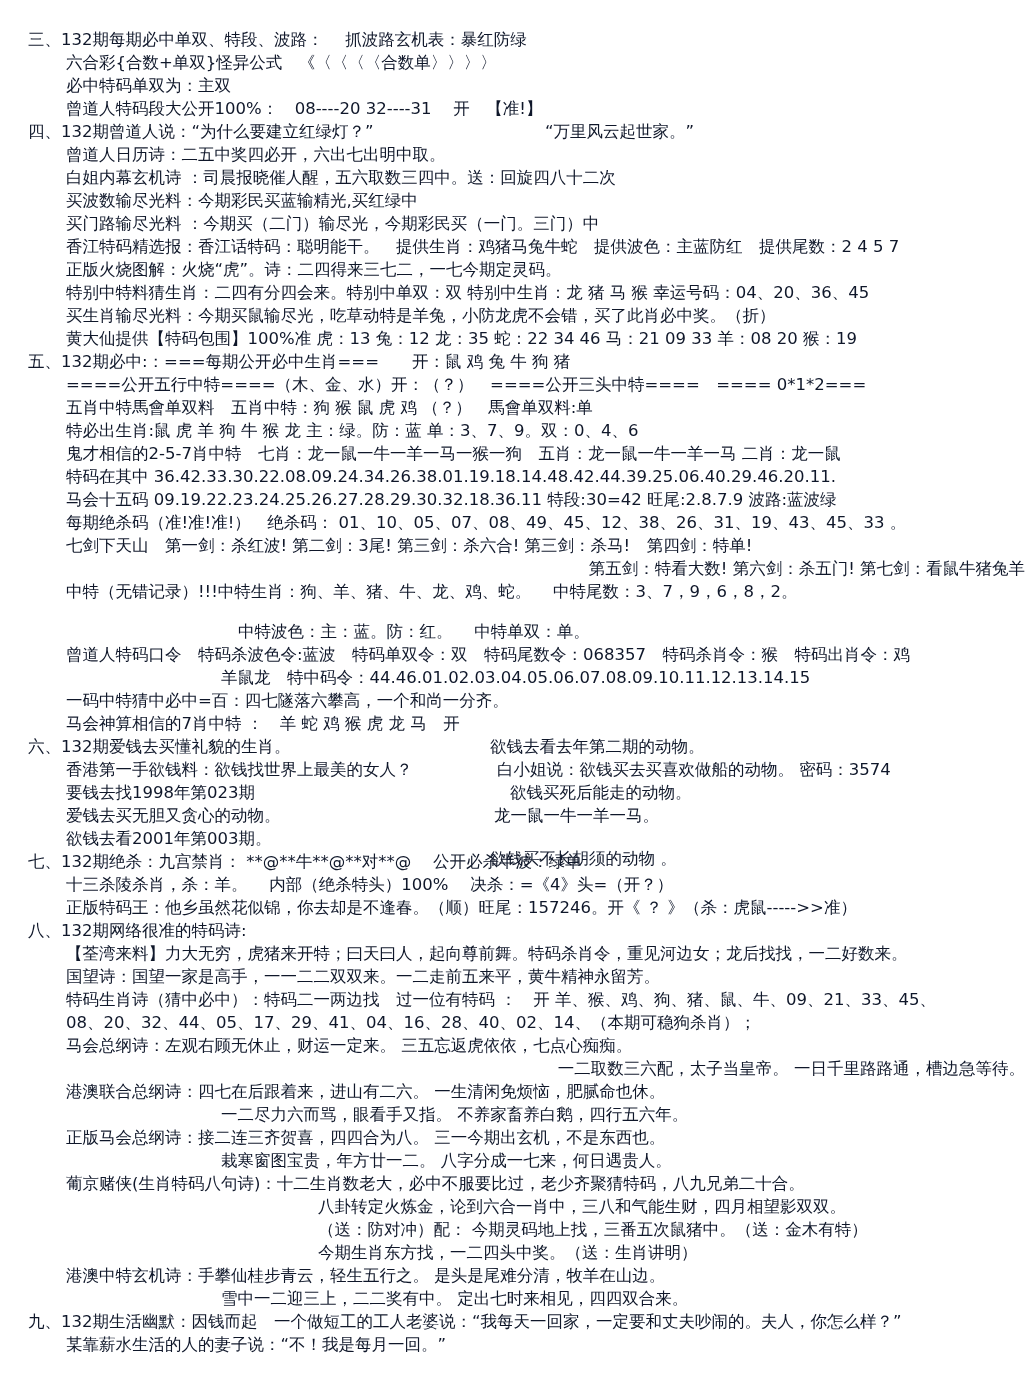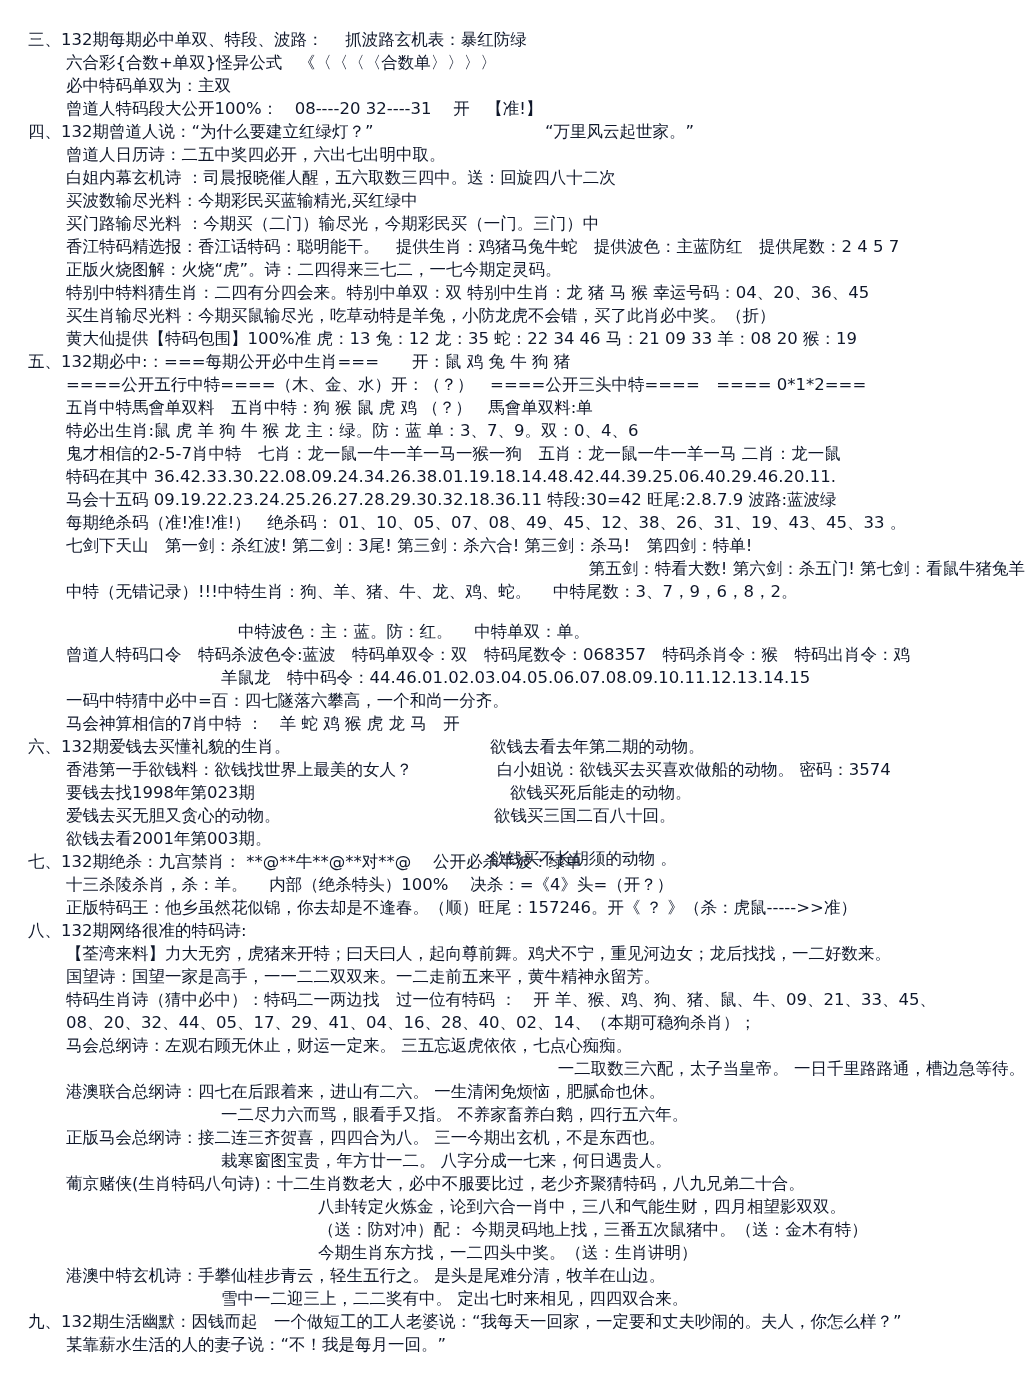--- a/index.html
+++ b/index.html
@@ -54,27 +54,27 @@
     <div class="line i185" data-name="text-line"><span data-name="line-text">第五剑：特看大数! 第六剑：杀五门! 第七剑：看鼠牛猪兔羊</span></div>
     <div class="line body" data-name="text-line"><span data-name="line-text">中特（无错记录）!!!中特生肖：狗、羊、猪、牛、龙、鸡、蛇。　 中特尾数：3、7，9，6，8，2。</span></div>
     <div class="line i240" data-name="text-line"><span data-name="line-text">中特波色：主：蓝。防：红。　 中特单双：单。</span></div>
     <div class="line body" data-name="text-line"><span data-name="line-text">曾道人特码口令　特码杀波色令:蓝波　特码单双令：双　特码尾数令：068357　特码杀肖令：猴　特码出肖令：鸡</span></div>
     <div class="line i222" data-name="text-line"><span data-name="line-text">羊鼠龙　特中码令：44.46.01.02.03.04.05.06.07.08.09.10.11.12.13.14.15</span></div>
     <div class="line body" data-name="text-line"><span data-name="line-text">一码中特猜中必中=百：四七隧落六攀高，一个和尚一分齐。</span></div>
     <div class="line body" data-name="text-line"><span data-name="line-text">马会神算相信的7肖中特 ：　羊 蛇 鸡 猴 虎 龙 马　开</span></div>
     <div class="line sec" data-name="text-line"><span data-name="line-text">六、132期爱钱去买懂礼貌的生肖。</span><span class="r" data-name="line-text-right" style="left: 490px;">欲钱去看去年第二期的动物。</span></div>
     <div class="line body" data-name="text-line"><span data-name="line-text">香港第一手欲钱料：欲钱找世界上最美的女人？</span><span class="r" data-name="line-text-right" style="left: 497px;">白小姐说：欲钱买去买喜欢做船的动物。 密码：3574</span></div>
     <div class="line body" data-name="text-line"><span data-name="line-text">要钱去找1998年第023期</span><span class="r" data-name="line-text-right" style="left: 490px; margin-left: 20px;">欲钱买死后能走的动物。</span></div>
-    <div class="line body" data-name="text-line"><span data-name="line-text">爱钱去买无胆又贪心的动物。</span><span class="r" data-name="line-text-right" style="left: 494px;">欲钱买三国二百八十回。</span></div>
+    <div class="line body" data-name="text-line"><span data-name="line-text">爱钱去买无胆又贪心的动物。</span><span class="r" data-name="line-text-right" style="left: 494px;">龙一鼠一牛一羊一马。</span></div>
     <div class="line body" data-name="text-line"><span data-name="line-text">欲钱去看2001年第003期。</span><span class="r" data-name="line-text-right" style="left: 490px; margin-top: 20px;">欲钱买不长胡须的动物 。</span></div>
     <div class="line sec" data-name="text-line"><span data-name="line-text">七、132期绝杀：九宫禁肖： **@**牛**@**对**@　 公开必杀半波：绿单</span></div>
     <div class="line body" data-name="text-line"><span data-name="line-text">十三杀陵杀肖，杀：羊。　 内部（绝杀特头）100%　 决杀：=《4》头=（开？）</span></div>
     <div class="line body" data-name="text-line"><span data-name="line-text">正版特码王：他乡虽然花似锦，你去却是不逢春。（顺）旺尾：157246。开《 ？ 》（杀：虎鼠-----&gt;&gt;准）</span></div>
     <div class="line sec" data-name="text-line"><span data-name="line-text">八、132期网络很准的特码诗:</span></div>
-    <div class="line body" data-name="text-line"><span data-name="line-text">【荃湾来料】力大无穷，虎猪来开特；曰天曰人，起向尊前舞。鸡犬不宁，重见河边女；龙后找找，一二好数来。</span></div>
+    <div class="line body" data-name="text-line"><span data-name="line-text">【荃湾来料】力大无穷，虎猪来开特；曰天曰人，起向尊前舞。特码杀肖令，重见河边女；龙后找找，一二好数来。</span></div>
     <div class="line body" data-name="text-line"><span data-name="line-text">国望诗：国望一家是高手，一一二二双双来。一二走前五来平，黄牛精神永留芳。</span></div>
     <div class="line body" data-name="text-line"><span data-name="line-text">特码生肖诗（猜中必中）：特码二一两边找　过一位有特码 ：　开 羊、猴、鸡、狗、猪、鼠、牛、09、21、33、45、</span></div>
     <div class="line body" data-name="text-line"><span data-name="line-text">08、20、32、44、05、17、29、41、04、16、28、40、02、14、（本期可稳狗杀肖）；</span></div>
     <div class="line body" data-name="text-line"><span data-name="line-text">马会总纲诗：左观右顾无休止，财运一定来。 三五忘返虎依依，七点心痴痴。</span></div>
     <div class="line i185" data-name="text-line"><span data-name="line-text">一二取数三六配，太子当皇帝。 一日千里路路通，槽边急等待。</span></div>
     <div class="line body" data-name="text-line"><span data-name="line-text">港澳联合总纲诗：四七在后跟着来，进山有二六。 一生清闲免烦恼，肥腻命也休。</span></div>
     <div class="line i222" data-name="text-line"><span data-name="line-text">一二尽力六而骂，眼看手又指。 不养家畜养白鹅，四行五六年。</span></div>
     <div class="line body" data-name="text-line"><span data-name="line-text">正版马会总纲诗：接二连三齐贺喜，四四合为八。 三一今期出玄机，不是东西也。</span></div>
     <div class="line i222" data-name="text-line"><span data-name="line-text">栽寒窗图宝贵，年方廿一二。 八字分成一七来，何日遇贵人。</span></div>
     <div class="line body" data-name="text-line"><span data-name="line-text">葡京赌侠(生肖特码八句诗)：十二生肖数老大，必中不服要比过，老少齐聚猜特码，八九兄弟二十合。</span></div>

